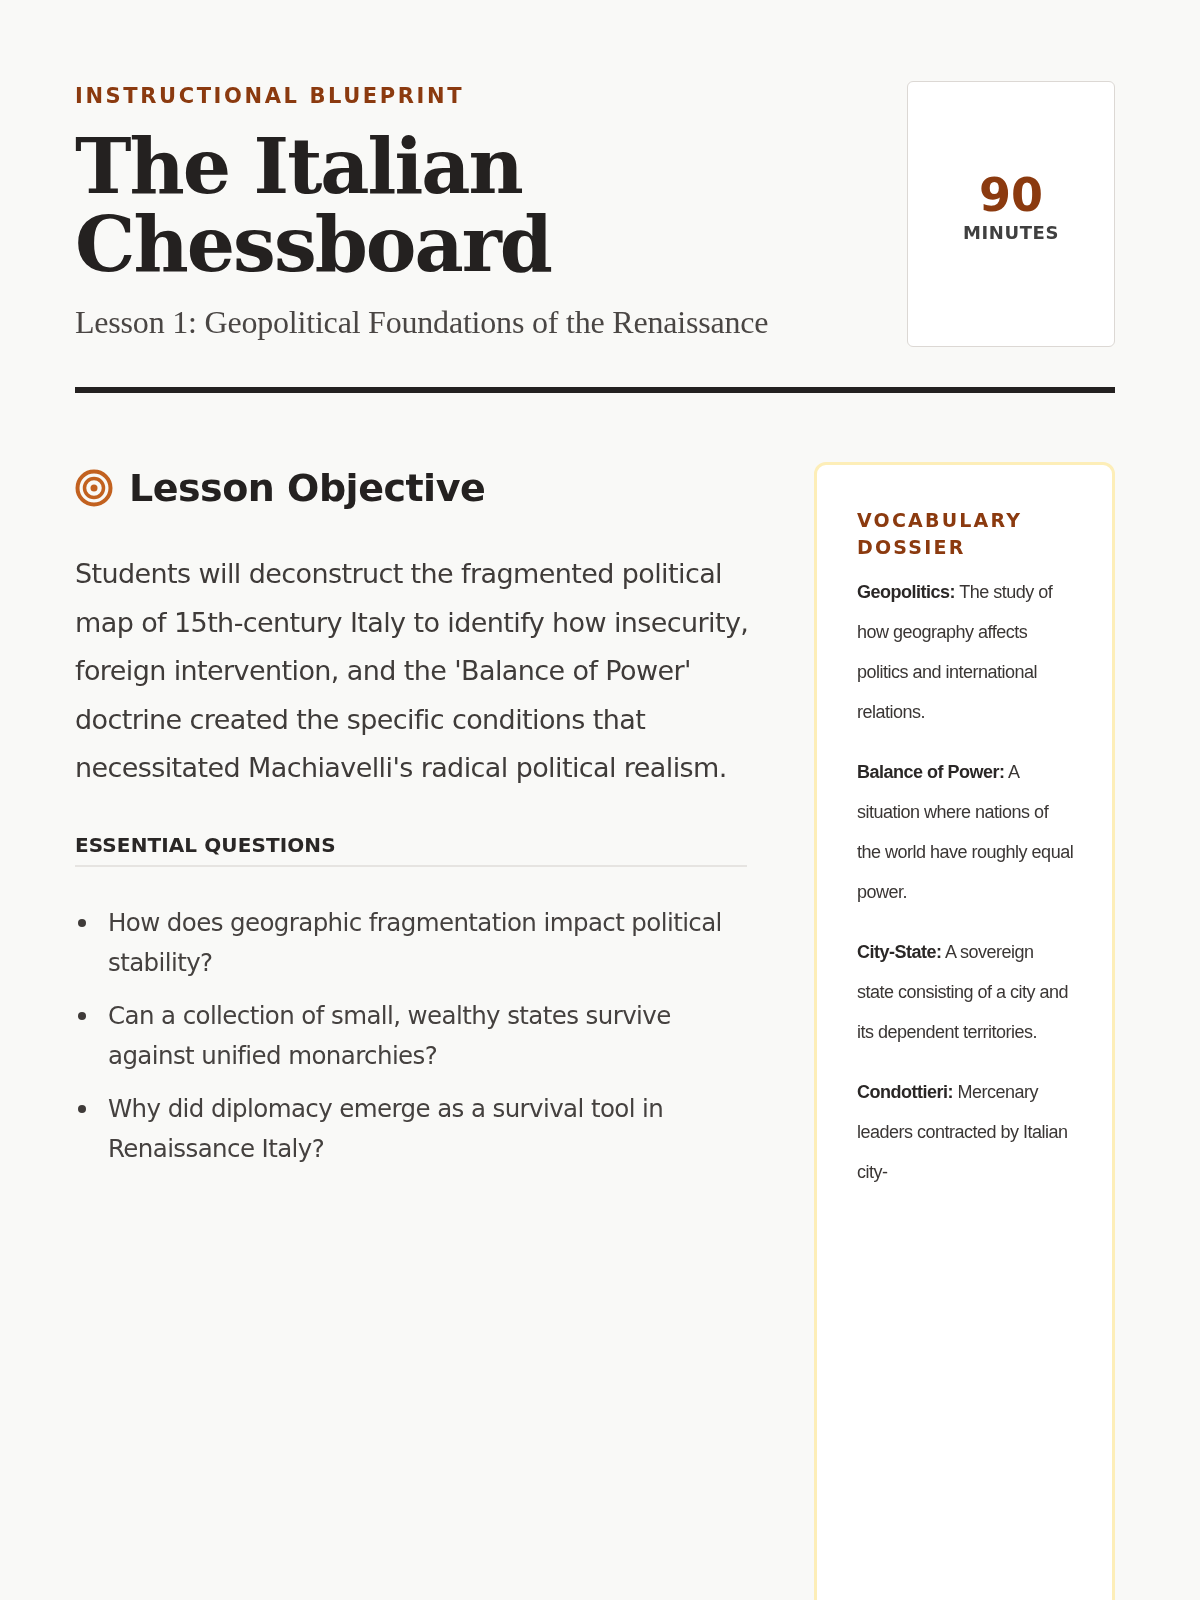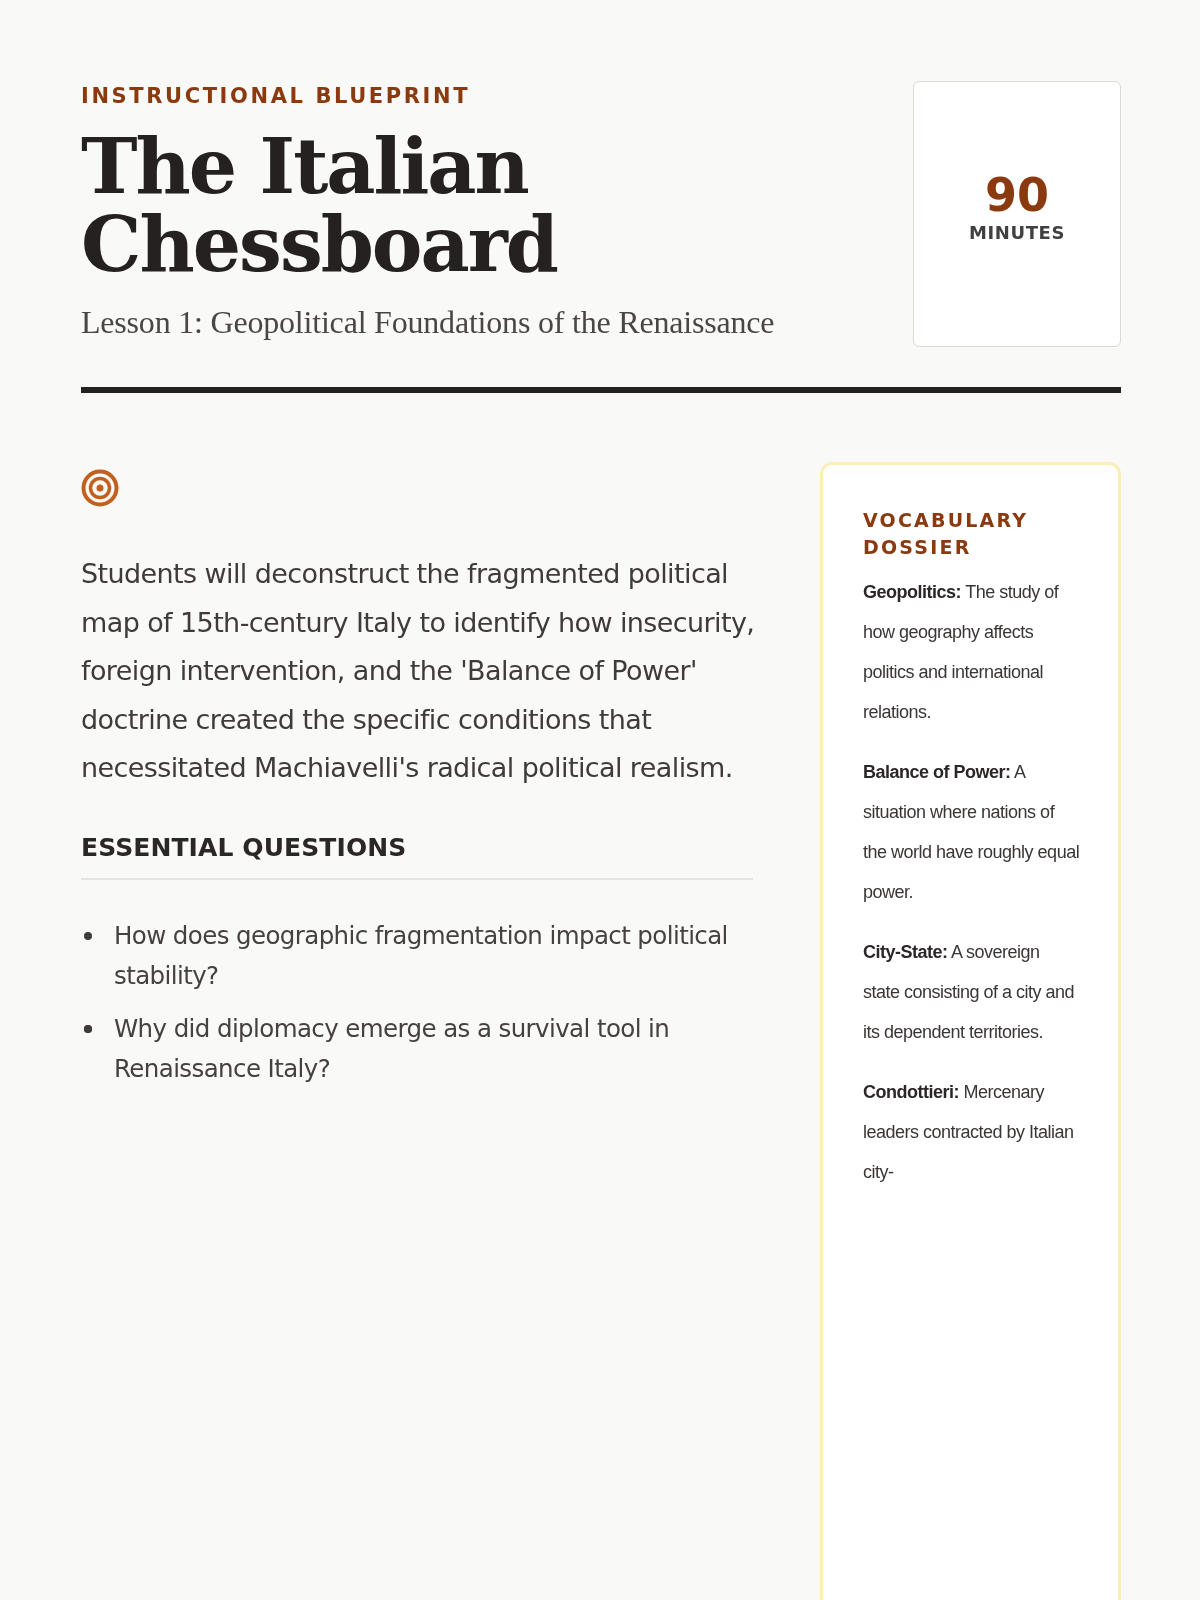--- a/index.html
+++ b/index.html
@@ -9,21 +9,21 @@
       background: #f9f9f7;
       overflow: hidden;
     }
     body {
       font-family: "Liberation Sans", sans-serif;
       color: #2a2726;
       position: relative;
     }
     .page {
       position: absolute;
-      left: 81px;
+      left: 75px;
       top: 0;
       width: 1040px;
     }
     
     .header {
       position: relative;
       height: 395px;
     }
     .eyebrow {
       position: absolute;
@@ -124,24 +124,24 @@
       font-size: 27px;
       line-height: 48.5px;
       color: #3f3b39;
       letter-spacing: -0.6px;
       width: 680px;
     }
     .eq-head {
       margin-top: 40px;
       font-family: "DejaVu Sans", sans-serif;
       font-weight: bold;
-      font-size: 25px;
+      font-size: 20px;
       letter-spacing: 0.1px;
       color: #2a2726;
-      padding-bottom: 16px;
+      padding-bottom: 8px;
       border-bottom: 2px solid #e6e4e1;
       width: 672px;
     }
     .eq-list {
       list-style: none;
       margin-top: 36px;
     }
     .eq-item {
       position: relative;
       padding-left: 33px;
@@ -213,33 +213,35 @@
     <div class="header-rule"></div>
   </header>
 
   <section class="main-col">
     <div class="section-head">
       <svg class="target-icon" viewBox="0 0 38 38">
         <circle cx="19" cy="19" r="16.5" fill="none" stroke="#c2611f" stroke-width="4"></circle>
         <circle cx="19" cy="19" r="9.5" fill="none" stroke="#c2611f" stroke-width="3.5"></circle>
         <circle cx="19" cy="19" r="3.5" fill="#c2611f"></circle>
       </svg>
+      <h2 class="section-title">Lesson Objective</h2>
     </div>
 
     <p class="objective">Students will deconstruct the fragmented political map of 15th-century Italy to identify how insecurity, foreign intervention, and the 'Balance of Power' doctrine created the specific conditions that necessitated Machiavelli's radical political realism.</p>
 
     <h3 class="eq-head">ESSENTIAL QUESTIONS</h3>
 
     <ul class="eq-list">
       <li class="eq-item">
         <span class="eq-bullet"></span>
         <span>How does geographic fragmentation impact political stability?</span>
       </li>
       <li class="eq-item">
         <span class="eq-bullet"></span>
+        <span>Can a collection of small, wealthy states survive against unified monarchies?</span>
       </li>
       <li class="eq-item">
         <span class="eq-bullet"></span>
         <span>Why did diplomacy emerge as a survival tool in Renaissance Italy?</span>
       </li>
     </ul>
   </section>
 
   <aside class="vocab">
     <div class="vocab-title">VOCABULARY DOSSIER</div>

